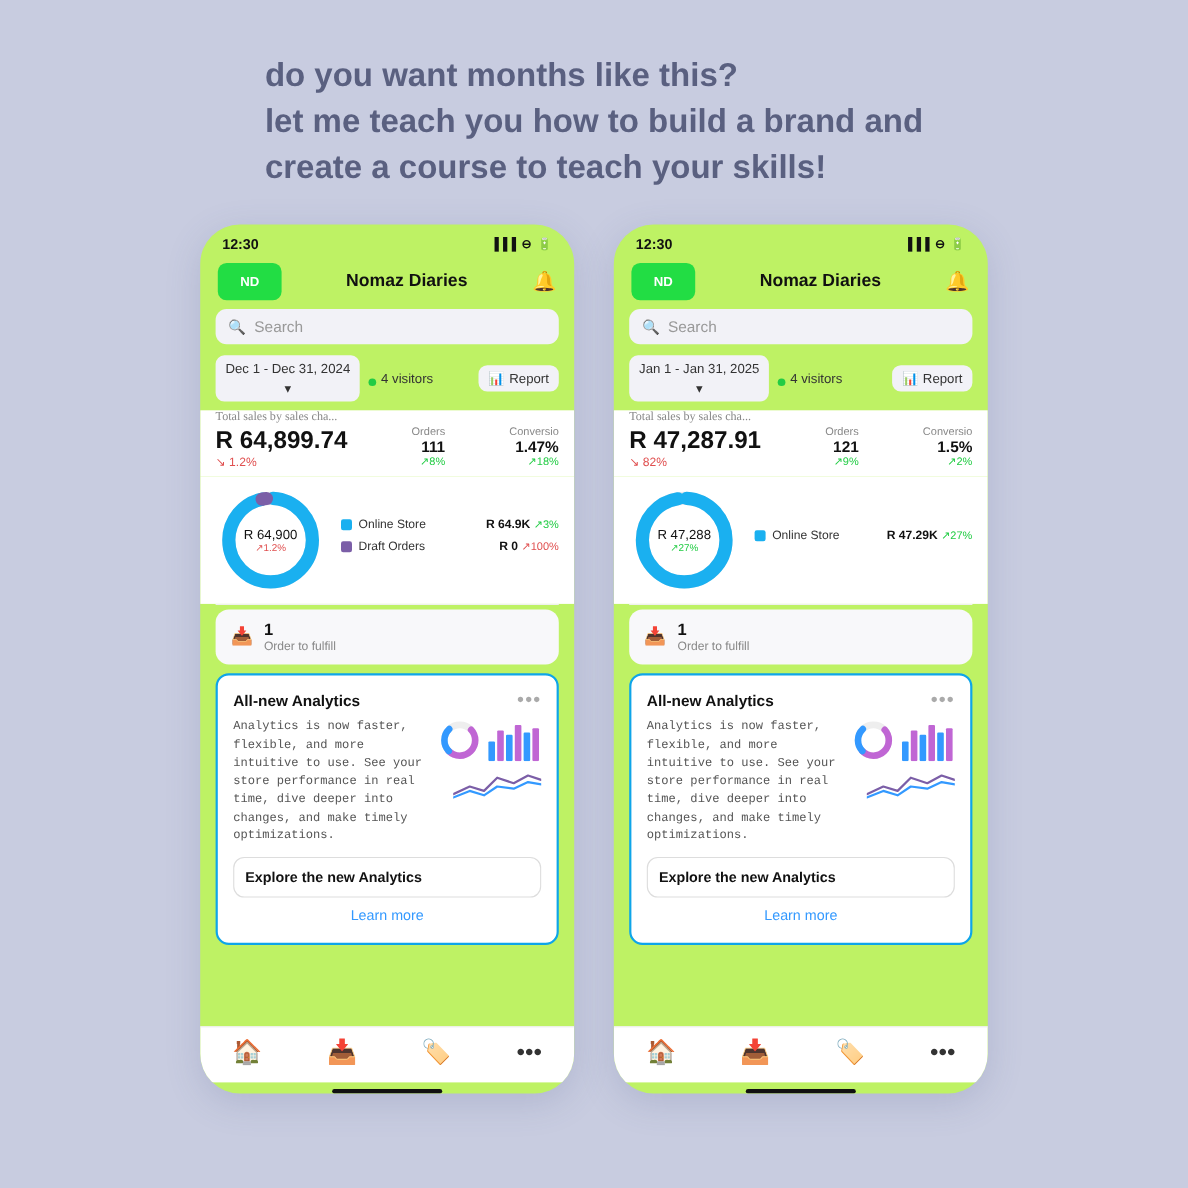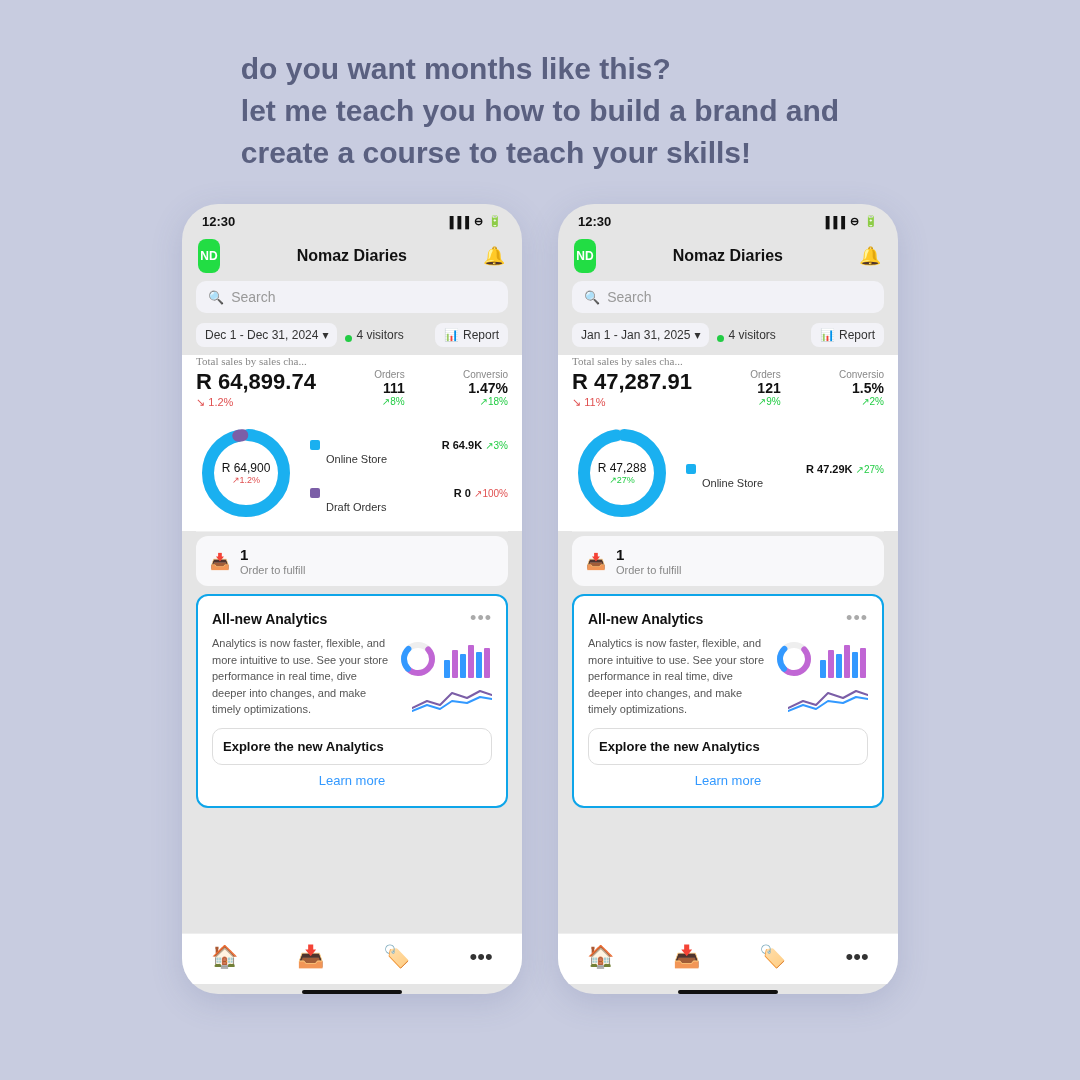--- a/index.html
+++ b/index.html
@@ -26,21 +26,21 @@
     }
     .phones-row {
       display: flex;
       gap: 36px;
       justify-content: center;
       align-items: flex-start;
     }
     .phone {
       width: 340px;
       height: 790px;
-      background: #e5e5e5;
+      background: #bef264;
       border-radius: 36px;
       box-shadow: 0 8px 32px rgba(80,90,140,0.18);
       overflow: hidden;
       display: flex;
       flex-direction: column;
     }
     
     .status-bar {
       display: flex;
       justify-content: space-between;
@@ -57,21 +57,21 @@
       font-size: 11px;
     }
     
     .app-header {
       display: flex;
       align-items: center;
       padding: 6px 16px 8px 16px;
       gap: 10px;
     }
     .nd-badge {
-      width: 22px;
+      width: 58px;
       height: 34px;
       background: #22dd44;
       border-radius: 8px;
       display: flex;
       align-items: center;
       justify-content: center;
       font-size: 12px;
       font-weight: 700;
       color: #fff;
       flex-shrink: 0;
@@ -114,20 +114,21 @@
     .date-btn {
       background: #f2f2f7;
       border-radius: 8px;
       padding: 5px 9px;
       font-size: 12px;
       font-weight: 500;
       color: #333;
       display: flex;
       align-items: center;
       gap: 4px;
+      flex-direction: column;
     }
     .visitors-badge {
       display: flex;
       align-items: flex-end;
       gap: 4px;
       font-size: 12px;
       color: #333;
     }
     .green-dot {
       width: 7px;
@@ -243,21 +244,20 @@
     .legend-dot-purple {
       width: 10px;
       height: 10px;
       background: #7b5ea7;
       border-radius: 2px;
       flex-shrink: 0;
     }
     .legend-name {
       color: #333;
       font-size: 11px;
-      margin-top: 28px;
     }
     .legend-vals {
       margin-left: auto;
       text-align: right;
     }
     .legend-amount {
       font-size: 11px;
       font-weight: 600;
       color: #111;
     }
@@ -313,21 +313,22 @@
       color: #111;
     }
     .three-dots {
       font-size: 18px;
       color: #aaa;
       letter-spacing: 1px;
     }
     .analytics-body {
       display: flex;
       gap: 8px;
-      align-items: center;
+      align-items: flex-start;
+      font-family: Liberation Mono, monospace;
     }
     .analytics-text {
       flex: 1;
       font-size: 11px;
       color: #555;
       line-height: 1.5;
     }
     .analytics-charts {
       display: flex;
       flex-direction: column;
@@ -574,21 +575,21 @@
       <div class="report-btn">
         <span>📊</span>
         <span>Report</span>
       </div>
     </div>
     <div class="stats-section">
       <div class="stats-label">Total sales by sales cha...</div>
       <div class="stats-row">
         <div>
           <div class="main-amount">R 47,287.91</div>
-          <div class="main-change-red">↘ 11%</div>
+          <div class="main-change-red">↘ 82%</div>
         </div>
         <div class="stat-block">
           <div class="stat-label">Orders</div>
           <div class="stat-val">121</div>
           <div class="stat-change-green">↗9%</div>
         </div>
         <div class="stat-block">
           <div class="stat-label">Conversio</div>
           <div class="stat-val">1.5%</div>
           <div class="stat-change-green">↗2%</div>

